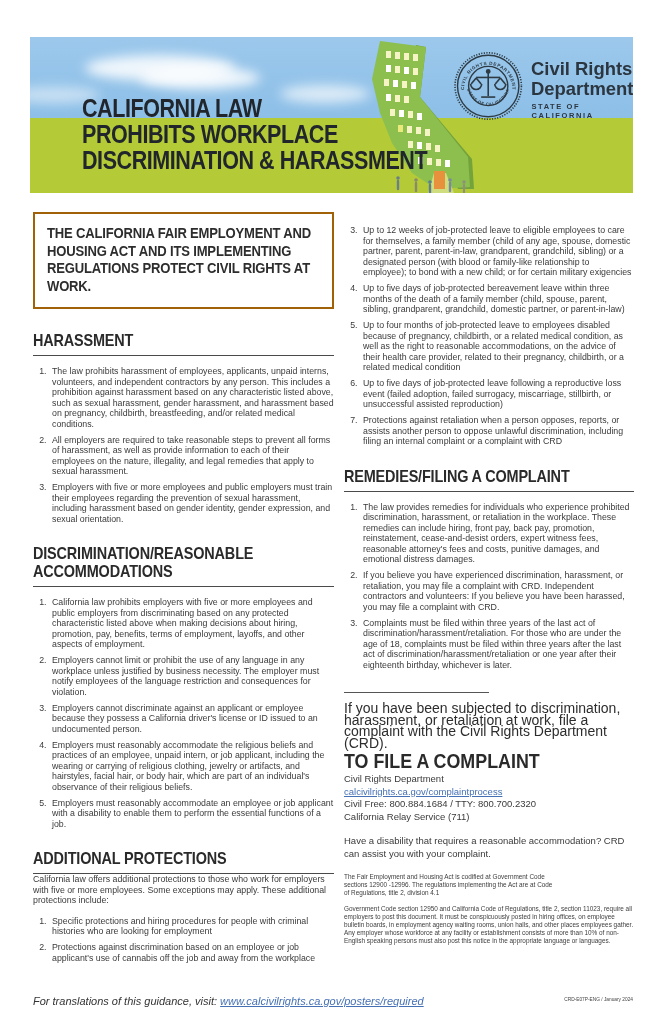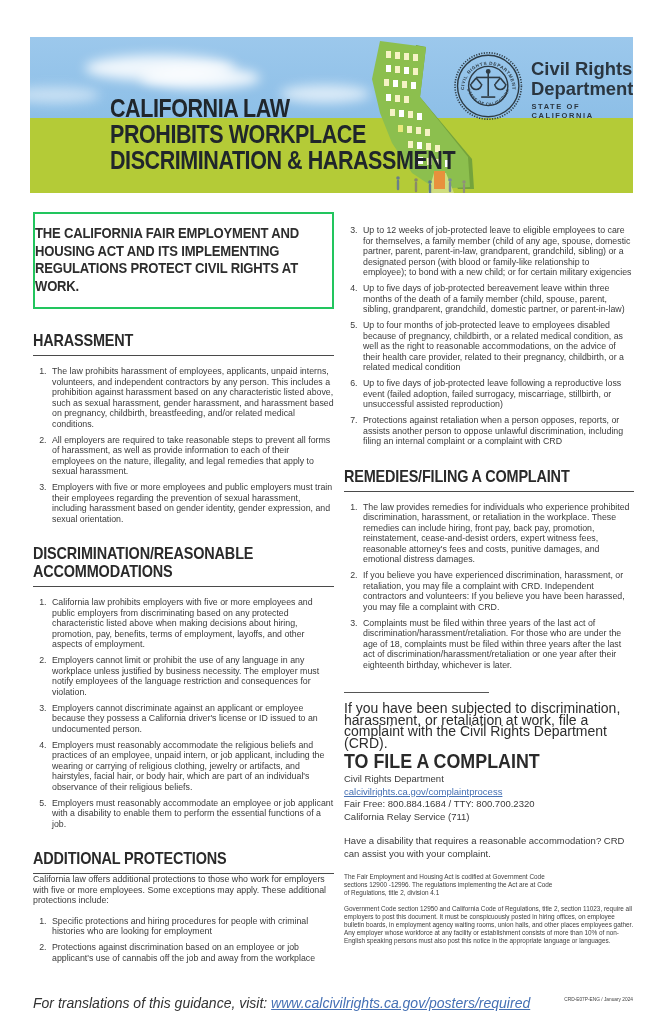--- a/index.html
+++ b/index.html
@@ -13,36 +13,36 @@
   
   .banner { position:absolute; left:30px; top:37px; width:603px; height:156px;
     background:linear-gradient(180deg,#9cc8ec 0%,#8dbfe7 52%,#85bae4 52.5%); overflow:hidden; }
   .grass { position:absolute; left:0; bottom:0; width:100%; height:75px; background:#b4cb37; }
   .cloud { position:absolute; border-radius:50%; filter:blur(6px); background:rgba(255,255,255,.85); }
   .c1 { left:55px; top:18px; width:150px; height:26px; }
   .c2 { left:110px; top:30px; width:120px; height:22px; }
   .c3 { left:250px; top:48px; width:90px; height:18px; opacity:.8; }
   .c4 { left:-20px; top:50px; width:90px; height:16px; opacity:.6; }
 
-  .banner-title { position:absolute; left:52px; top:58px;margin-left:28px; }
+  .banner-title { position:absolute; left:52px; top:58px; }
   .banner-title div { font-weight:bold; color:#20262b; font-size:25px; line-height:26px;
     transform:scaleX(.86); transform-origin:left; letter-spacing:-.5px; white-space:nowrap; }
 
   .ca-art { position:absolute; left:320px; bottom:0; }
   .logo { position:absolute; left:423px; top:12px; display:flex; align-items:flex-start; }
   .seal { width:74px; height:74px; }
   .logo-text { margin-left:8px; margin-top:10px; color:#2b3640; }
   .logo-text .ln { font-weight:bold; font-size:19px; line-height:20px; transform:scaleX(.97); transform-origin:left; }
   .logo-text .sub { font-size:7.5px; font-weight:bold; letter-spacing:1.6px; margin-top:3px; color:#2b3640; }
 
   
   .col-left  { position:absolute; left:33px;  top:212px; width:301px; }
   .col-right { position:absolute; left:344px; top:225px; width:290px; }
 
-  .intro-box { border:2px solid #22c55e; padding:11px 0 12px; }
+  .intro-box { border:2px solid #a16207; padding:11px 12px 12px; }
   .intro-box span { display:inline-block; font-weight:bold; font-size:14.5px; line-height:17.5px;
     transform:scaleX(.9); transform-origin:left; color:#2d2d2d; letter-spacing:-.2px; width:111%; }
 
   .sec-head { border-bottom:1.5px solid #4a4a4a; padding-bottom:5px; margin-top:21px; }
   .sec-head span { display:inline-block; font-weight:bold; font-size:17px; line-height:18px;
     transform:scaleX(.85); transform-origin:left; color:#2a2a2a; letter-spacing:-.2px; width:117%; }
   .sec-head.first { margin-top:23px;text-decoration:underline; }
 
   .body-txt, ol.num { font-size:8.8px; line-height:10.5px; color:#3a3a3a; }
   ol.num { margin-top:10px; padding-left:16px; }
@@ -57,21 +57,21 @@
   .tofile-head span { display:inline-block; font-weight:bold; font-size:21px; line-height:24px;
     transform:scaleX(.85); transform-origin:left; color:#2a2a2a; }
   .contact { font-size:9.5px; line-height:12.5px; color:#3a3a3a; }
   a.link { color:#4570b4; text-decoration:underline; }
   .note { margin-top:11px; font-size:9.5px; line-height:13px; color:#3a3a3a; }
 
   .fineprint { margin-top:13px; font-size:6.4px; line-height:8px; color:#3d3d3d; }
   .fineprint .p1 { width:215px; margin-bottom:8px; }
 
   
-  .footer-left { position:absolute; left:33px; top:995px; font-style:italic; font-size:14px; color:#333; }
+  .footer-left { position:absolute; left:33px; top:995px; font-style:italic; font-size:11px; color:#333; }
   .doc-code { position:absolute; right:30px; top:997px; font-size:4.8px; color:#444; }
 </style>
 </head>
 <body>
 
 <div class="poster">
 
   <div class="banner">
     <div class="cloud c1"></div>
     <div class="cloud c2"></div>
@@ -228,21 +228,21 @@
 
     <div class="divider"></div>
     <p class="callout">If you have been subjected to discrimination, harassment, or retaliation at work, file a complaint with the Civil Rights Department (CRD).</p>
 
     <div class="tofile-head">
       <span>TO FILE A COMPLAINT</span>
     </div>
     <div class="contact">
       <div>Civil Rights Department</div>
       <div><a class="link" href="#">calcivilrights.ca.gov/complaintprocess</a></div>
-      <div>Fair Free: 800.884.1684 / TTY: 800.700.2320</div>
+      <div>Civil Free: 800.884.1684 / TTY: 800.700.2320</div>
       <div>California Relay Service (711)</div>
     </div>
     <p class="note">Have a disability that requires a reasonable accommodation? CRD can assist you with your complaint.</p>
 
     <div class="fineprint">
       <p class="p1">The Fair Employment and Housing Act is codified at Government Code sections 12900 -12996. The regulations implementing the Act are at Code of Regulations, title 2, division 4.1</p>
       <p class="p2">Government Code section 12950 and California Code of Regulations, title 2, section 11023, require all employers to post this document. It must be conspicuously posted in hiring offices, on employee bulletin boards, in employment agency waiting rooms, union halls, and other places employees gather. Any employer whose workforce at any facility or establishment consists of more than 10% of non-English speaking persons must also post this notice in the appropriate language or languages.</p>
     </div>
   </div>
 

